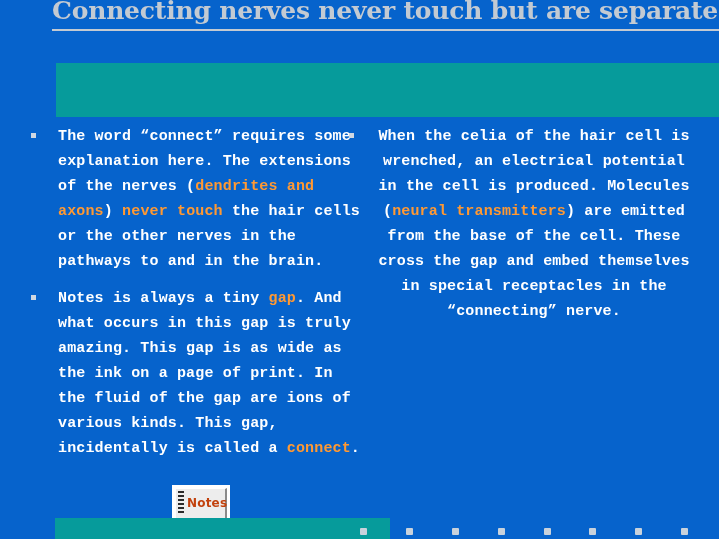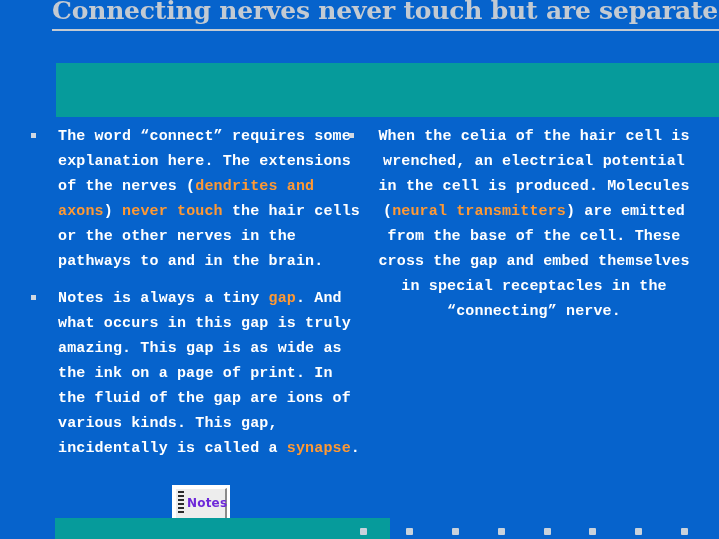--- a/index.html
+++ b/index.html
@@ -116,21 +116,21 @@
     background: #2B2B2B;
     margin-bottom: 2px;
   }
   #notes-label {
     position: absolute;
     left: 11px;
     top: 7px;
     font-family: "DejaVu Sans", sans-serif;
     font-weight: bold;
     font-size: 12px;
-    color: #6d28d9;
+    color: #c2410c;
     letter-spacing: 0.2px;
   }
 
   
   #bottom-bar {
     position: absolute;
     left: 55px;
     top: 518px;
     width: 335px;
     height: 21px;
@@ -160,21 +160,21 @@
 <div id="slide">
 
   <div id="title">
     <span class="tline">Connecting nerves never touch but are separated</span>
   </div>
 
   <div id="teal-band"></div>
 
   <div id="col-left" class="column">
       <div class="bullet-item"><span class="dot"></span><span>The word “connect” requires some explanation here.  The extensions of the nerves (</span><span class="hl">dendrites and axons</span><span>) </span><span class="hl">never touch</span><span> the hair cells or the other nerves in the pathways to and in the brain.</span></div>
-      <div class="bullet-item"><span class="dot"></span><span>Notes is always a tiny </span><span class="hl">gap</span><span>.  And what occurs in this gap is truly amazing.  This gap is as wide as the ink on a page of print.  In the fluid of the gap are ions of various kinds.  This gap, incidentally is called a </span><span class="hl">synapse</span><span>.</span></div>
+      <div class="bullet-item"><span class="dot"></span><span>Notes is always a tiny </span><span class="hl">gap</span><span>.  And what occurs in this gap is truly amazing.  This gap is as wide as the ink on a page of print.  In the fluid of the gap are ions of various kinds.  This gap, incidentally is called a </span><span class="hl">connect</span><span>.</span></div>
     </div>
 
   <div id="col-right" class="column">
       <div class="bullet-item"><span class="dot"></span><span>When the celia of the hair cell is wrenched, an electrical potential in the cell is produced. Molecules (</span><span class="hl">neural transmitters</span><span>) are emitted from the base of the cell. These cross the gap and embed themselves in special receptacles in the “connecting” nerve.</span></div>
     </div>
 
   <div id="notes-button">
     <div id="notes-inner">
       <span id="notes-spiral">
         <i></i>

